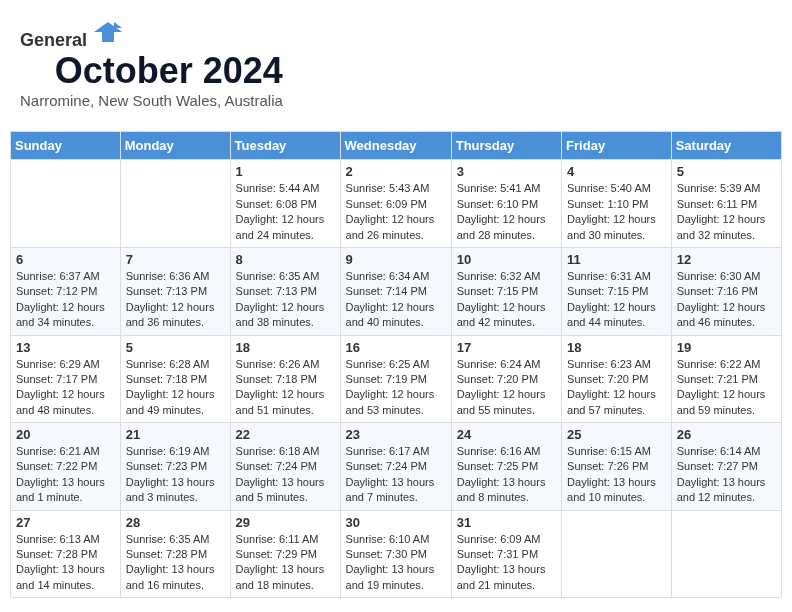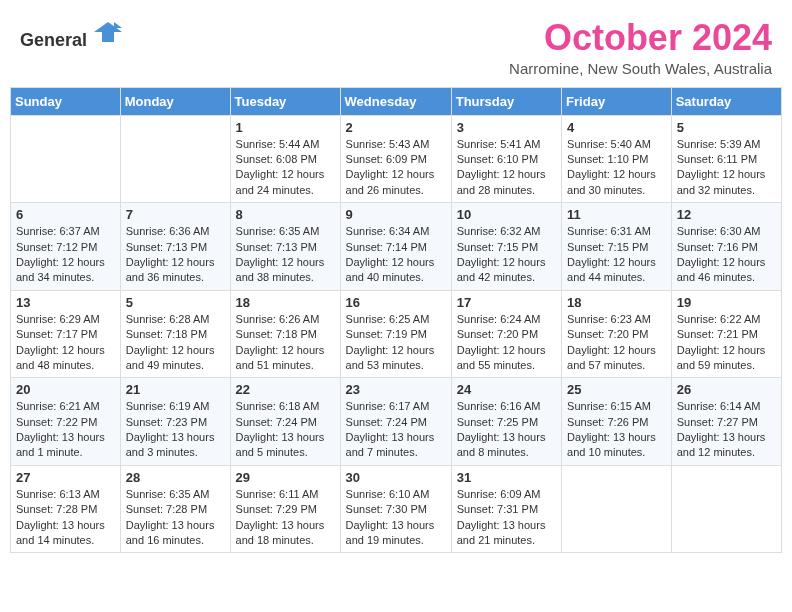--- a/index.html
+++ b/index.html
@@ -8,20 +8,21 @@
       background: #fff;
       width: 792px;
       min-height: 612px;
       padding: 10px;
     }
     .header-area {
       display: flex;
       align-items: flex-start;
       justify-content: space-between;
       padding: 8px 10px 4px 10px;
+      flex-direction: column;
     }
     .logo {
       display: flex;
       align-items: center;
     }
     .logo-text-general {
       font-size: 18px;
       font-weight: bold;
       color: #333;
       line-height: 1.1;
@@ -36,32 +37,32 @@
       width: 28px;
       height: 28px;
       margin-left: 2px;
     }
     .title-area {
       text-align: right;
     }
     .month-title {
       font-size: 36px;
       font-weight: bold;
-      color: #ec4899;
+      color: #0f172a;
       line-height: 1.1;
     }
     .subtitle {
       font-size: 15px;
       color: #555;
       margin-top: 2px;
     }
     .calendar {
       width: 100%;
       border-collapse: collapse;
-      margin-top: 6px;
+      margin-top: 18px;
     }
     .calendar th {
       background: #4a90d9;
       color: #fff;
       font-size: 13px;
       font-weight: bold;
       padding: 6px 4px;
       text-align: left;
       border: 1px solid #ddd;
     }

